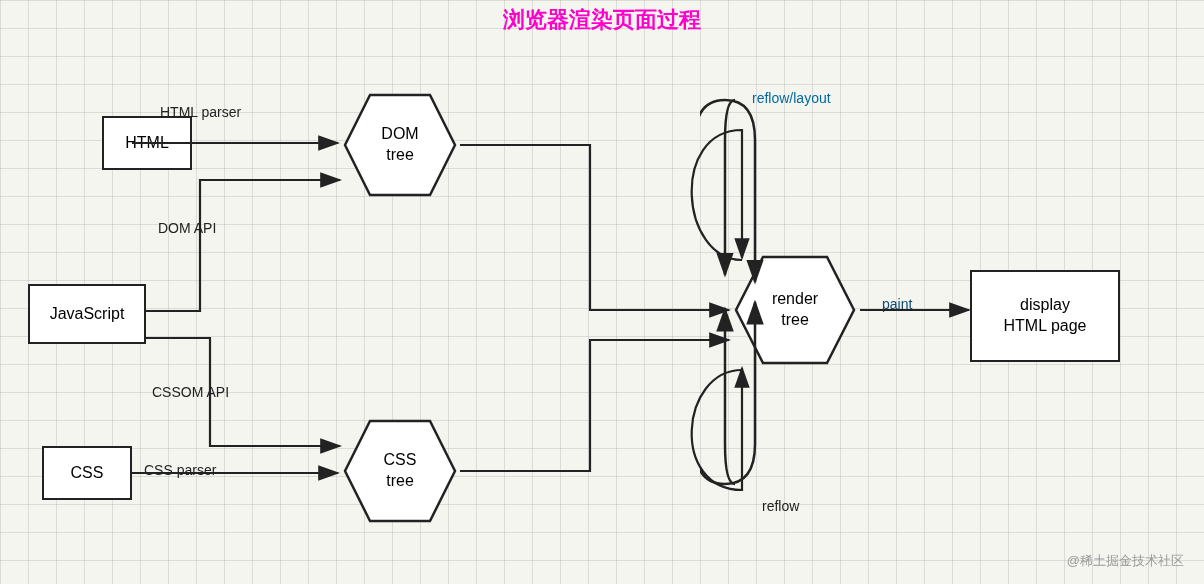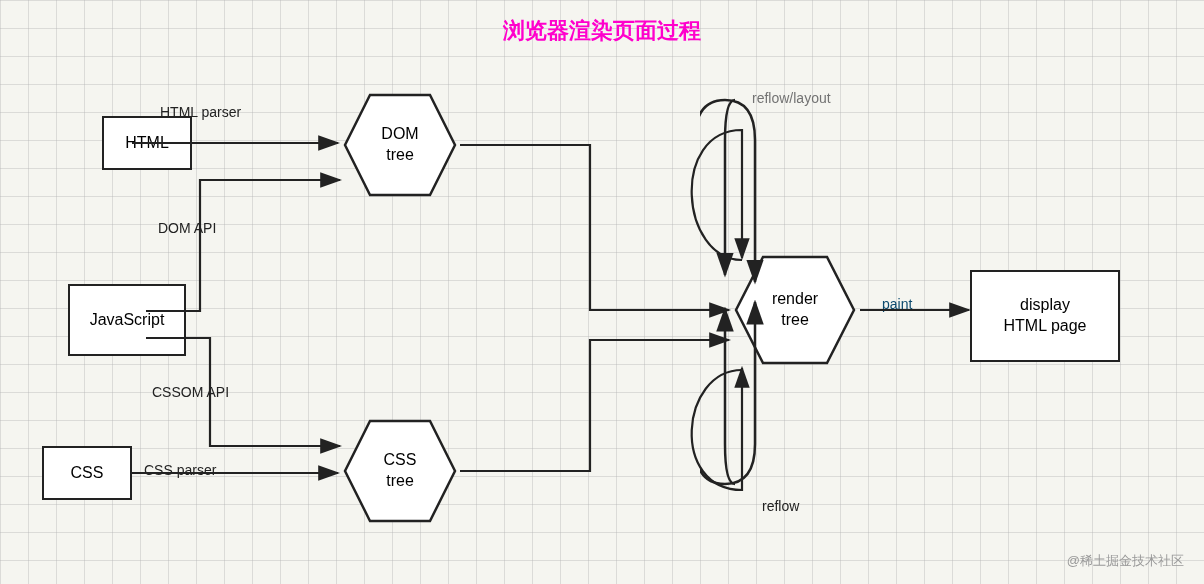--- a/index.html
+++ b/index.html
@@ -19,21 +19,21 @@
 
     .diagram-container {
       position: absolute;
       top: 0; left: 0;
       width: 1204px;
       height: 584px;
     }
 
     .title {
       position: absolute;
-      top: 16px;
+      top: 5px;
       left: 50%;
       transform: translateX(-50%);
       font-size: 22px;
       font-weight: bold;
       color: #ff00cc;
       white-space: nowrap;
       text-align: center;
     }
 
     
@@ -96,21 +96,21 @@
 <body>
 
 <div class="diagram-container">
 
   <div class="title">浏览器渲染页面过程</div>
 
   <div class="box-rect" style="left:54px; top:116px; width:90px; height:54px;margin-left:48px;">
     <span>HTML</span>
   </div>
 
-  <div class="box-rect" style="left:28px; top:284px; width:118px; height:72px;margin-left:40px;">
+  <div class="box-rect" style="left:28px; top:284px; width:118px; height:60px;">
     <span>JavaScript</span>
   </div>
 
   <div class="box-rect" style="left:42px; top:446px; width:90px; height:54px;">
     <span>CSS</span>
   </div>
 
   <div class="box-hex" style="left:340px; top:90px; width:120px; height:110px;">
     <svg class="hex-svg" viewBox="0 0 120 110" xmlns="http://www.w3.org/2000/svg">
       <polygon points="30,5 90,5 115,55 90,105 30,105 5,55" fill="white" stroke="#222" stroke-width="2.5"></polygon>
@@ -141,21 +141,21 @@
   </div>
 
   <div style="position:absolute; left:160px; top:104px; font-size:14px; color:#222;">HTML parser</div>
 
   <div style="position:absolute; left:158px; top:220px; font-size:14px; color:#222;">DOM API</div>
 
   <div style="position:absolute; left:152px; top:384px; font-size:14px; color:#222;text-align:center;">CSSOM API</div>
 
   <div style="position:absolute; left:144px; top:462px; font-size:14px; color:#222;">CSS parser</div>
 
-  <div style="position:absolute; left:752px; top:90px; font-size:14px; color:#737373;">reflow/layout</div>
+  <div style="position:absolute; left:752px; top:90px; font-size:14px; color:#0369a1;">reflow/layout</div>
 
   <div style="position:absolute; left:762px; top:498px; font-size:14px; color:#222;">reflow</div>
 
   <div style="position:absolute; left:882px; top:296px; font-size:14px; color:#0c4a6e;">paint</div>
 
   <div class="watermark">@稀土掘金技术社区</div>
 
   <svg class="arrows" xmlns="http://www.w3.org/2000/svg">
     <defs>
       <marker id="arrowhead" markerWidth="10" markerHeight="7" refX="9" refY="3.5" orient="auto">

